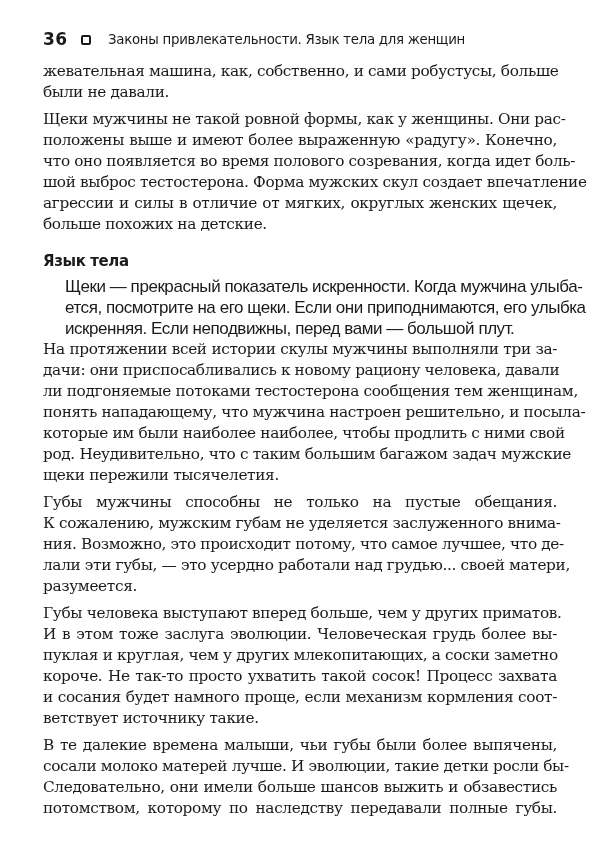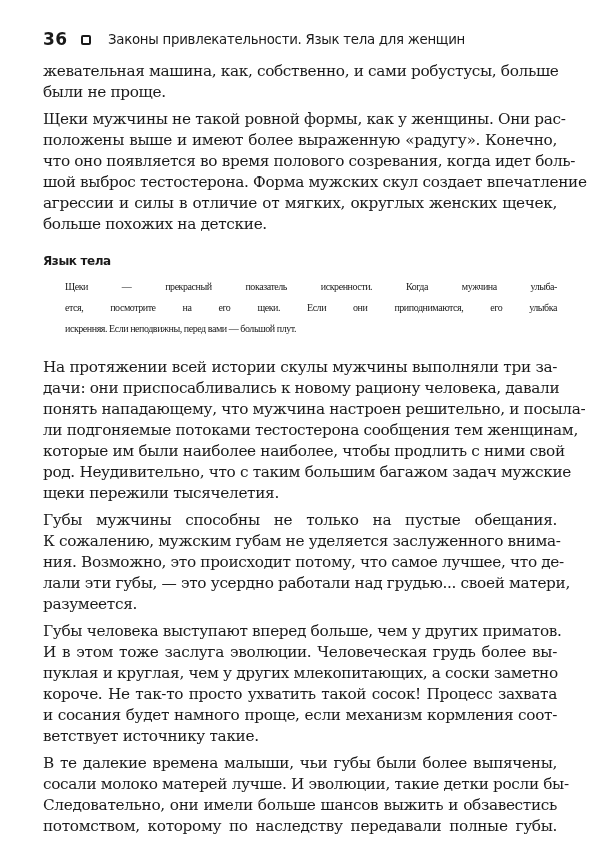--- a/index.html
+++ b/index.html
@@ -20,44 +20,44 @@
   .running-title { font-size: 14.5px; letter-spacing: -0.3px; transform: scaleX(0.92); transform-origin: left center; white-space: nowrap; }
   .body {
     position: absolute; left: 43px; top: 61px; width: 514px;
     font-family: "DejaVu Serif", serif; font-size: 15.3px; line-height: 21px;
     text-align: justify; hyphens: manual;
   }
   .p { margin: 0 0 6px 0; text-align: justify; }
   .line { display: block; text-align: justify; text-align-last: justify; white-space: nowrap; height: 21px; letter-spacing: -0.35px; }
   .line.last { text-align-last: left; }
   .section-heading {
-    font-family: "DejaVu Sans", sans-serif; font-weight: bold; font-size: 12px;
+    font-family: "DejaVu Sans", sans-serif; font-weight: bold; font-size: 15px;
     margin: 16px 0 5px 0; height: 20px; line-height: 20px; letter-spacing: -0.4px;
   }
   .sidebar {
-    font-family: Liberation Serif, serif; font-size: 10px; line-height: 21px;
-    padding-left: 22px; margin-bottom: 18px; letter-spacing: -0.4px;
+    font-family: Liberation Sans, sans-serif; font-size: 17px; line-height: 21px;
+    padding-left: 22px; letter-spacing: -0.4px;
   }
   .sidebar .line { letter-spacing: -0.45px; }
   .bold-lead { font-weight: normal; }
 </style>
 </head>
 <body>
 
 <div class="header">
   <span class="page-num">36</span>
   <span class="square-icon"></span>
   <span class="running-title">Законы привлекательности. Язык тела для женщин</span>
 </div>
 
 <div class="body">
 
   <div class="p">
     <span class="line">жевательная машина, как, собственно, и сами робустусы, больше</span>
-    <span class="line last">были не проще.</span>
+    <span class="line last">были не давали.</span>
   </div>
 
   <div class="p">
     <span class="line">Щеки мужчины не такой ровной формы, как у женщины. Они рас-</span>
     <span class="line">положены выше и имеют более выраженную «радугу». Конечно,</span>
     <span class="line">что оно появляется во время полового созревания, когда идет боль-</span>
     <span class="line">шой выброс тестостерона. Форма мужских скул создает впечатление</span>
     <span class="line">агрессии и силы в отличие от мягких, округлых женских щечек,</span>
     <span class="line last">больше похожих на детские.</span>
   </div>
@@ -66,22 +66,22 @@
 
   <div class="sidebar">
     <span class="line">Щеки — прекрасный показатель искренности. Когда мужчина улыба-</span>
     <span class="line">ется, посмотрите на его щеки. Если они приподнимаются, его улыбка</span>
     <span class="line last">искренняя. Если неподвижны, перед вами — большой плут.</span>
   </div>
 
   <div class="p">
     <span class="line">На протяжении всей истории скулы мужчины выполняли три за-</span>
     <span class="line">дачи: они приспосабливались к новому рациону человека, давали</span>
+    <span class="line">ли подгоняемые потоками тестостерона сообщения тем женщинам,</span>
     <span class="line">понять нападающему, что мужчина настроен решительно, и посыла-</span>
-    <span class="line">ли подгоняемые потоками тестостерона сообщения тем женщинам,</span>
     <span class="line">которые им были наиболее наиболее, чтобы продлить с ними свой</span>
     <span class="line">род. Неудивительно, что с таким большим багажом задач мужские</span>
     <span class="line last">щеки пережили тысячелетия.</span>
   </div>
 
   <div class="p">
     <span class="line bold-lead">Губы мужчины способны не только на пустые обещания.</span>
     <span class="line">К сожалению, мужским губам не уделяется заслуженного внима-</span>
     <span class="line">ния. Возможно, это происходит потому, что самое лучшее, что де-</span>
     <span class="line">лали эти губы, — это усердно работали над грудью... своей матери,</span>

